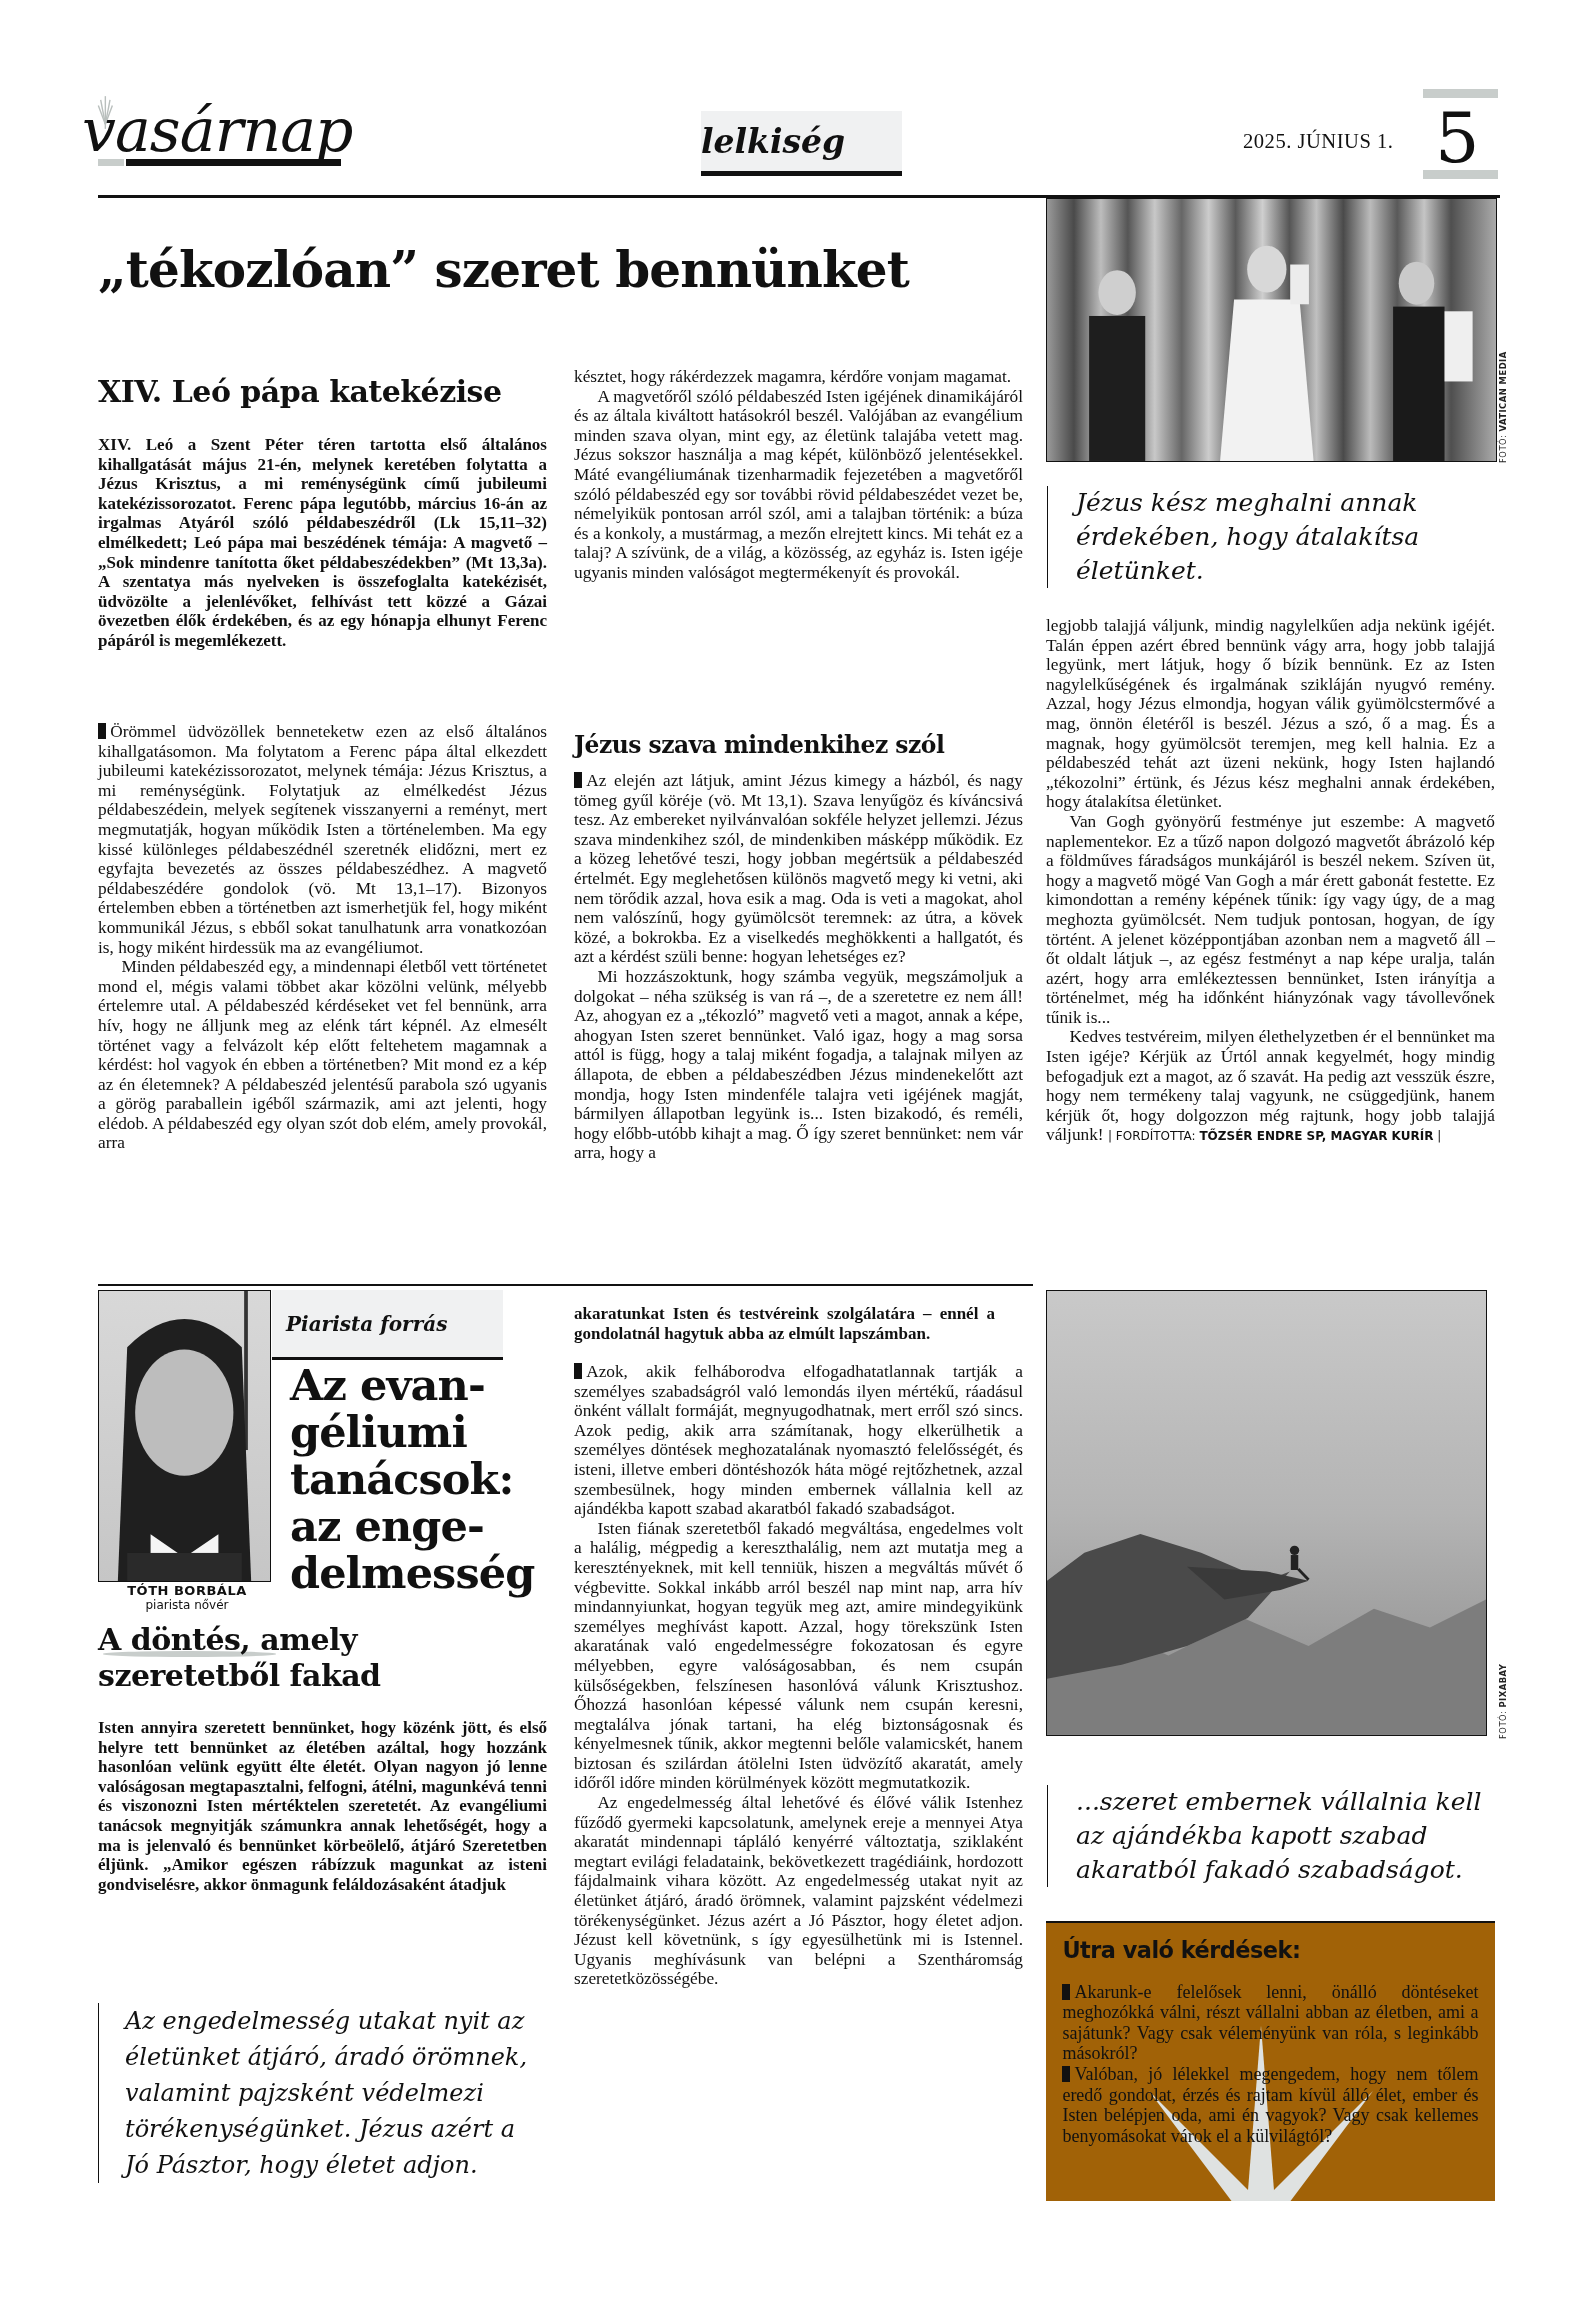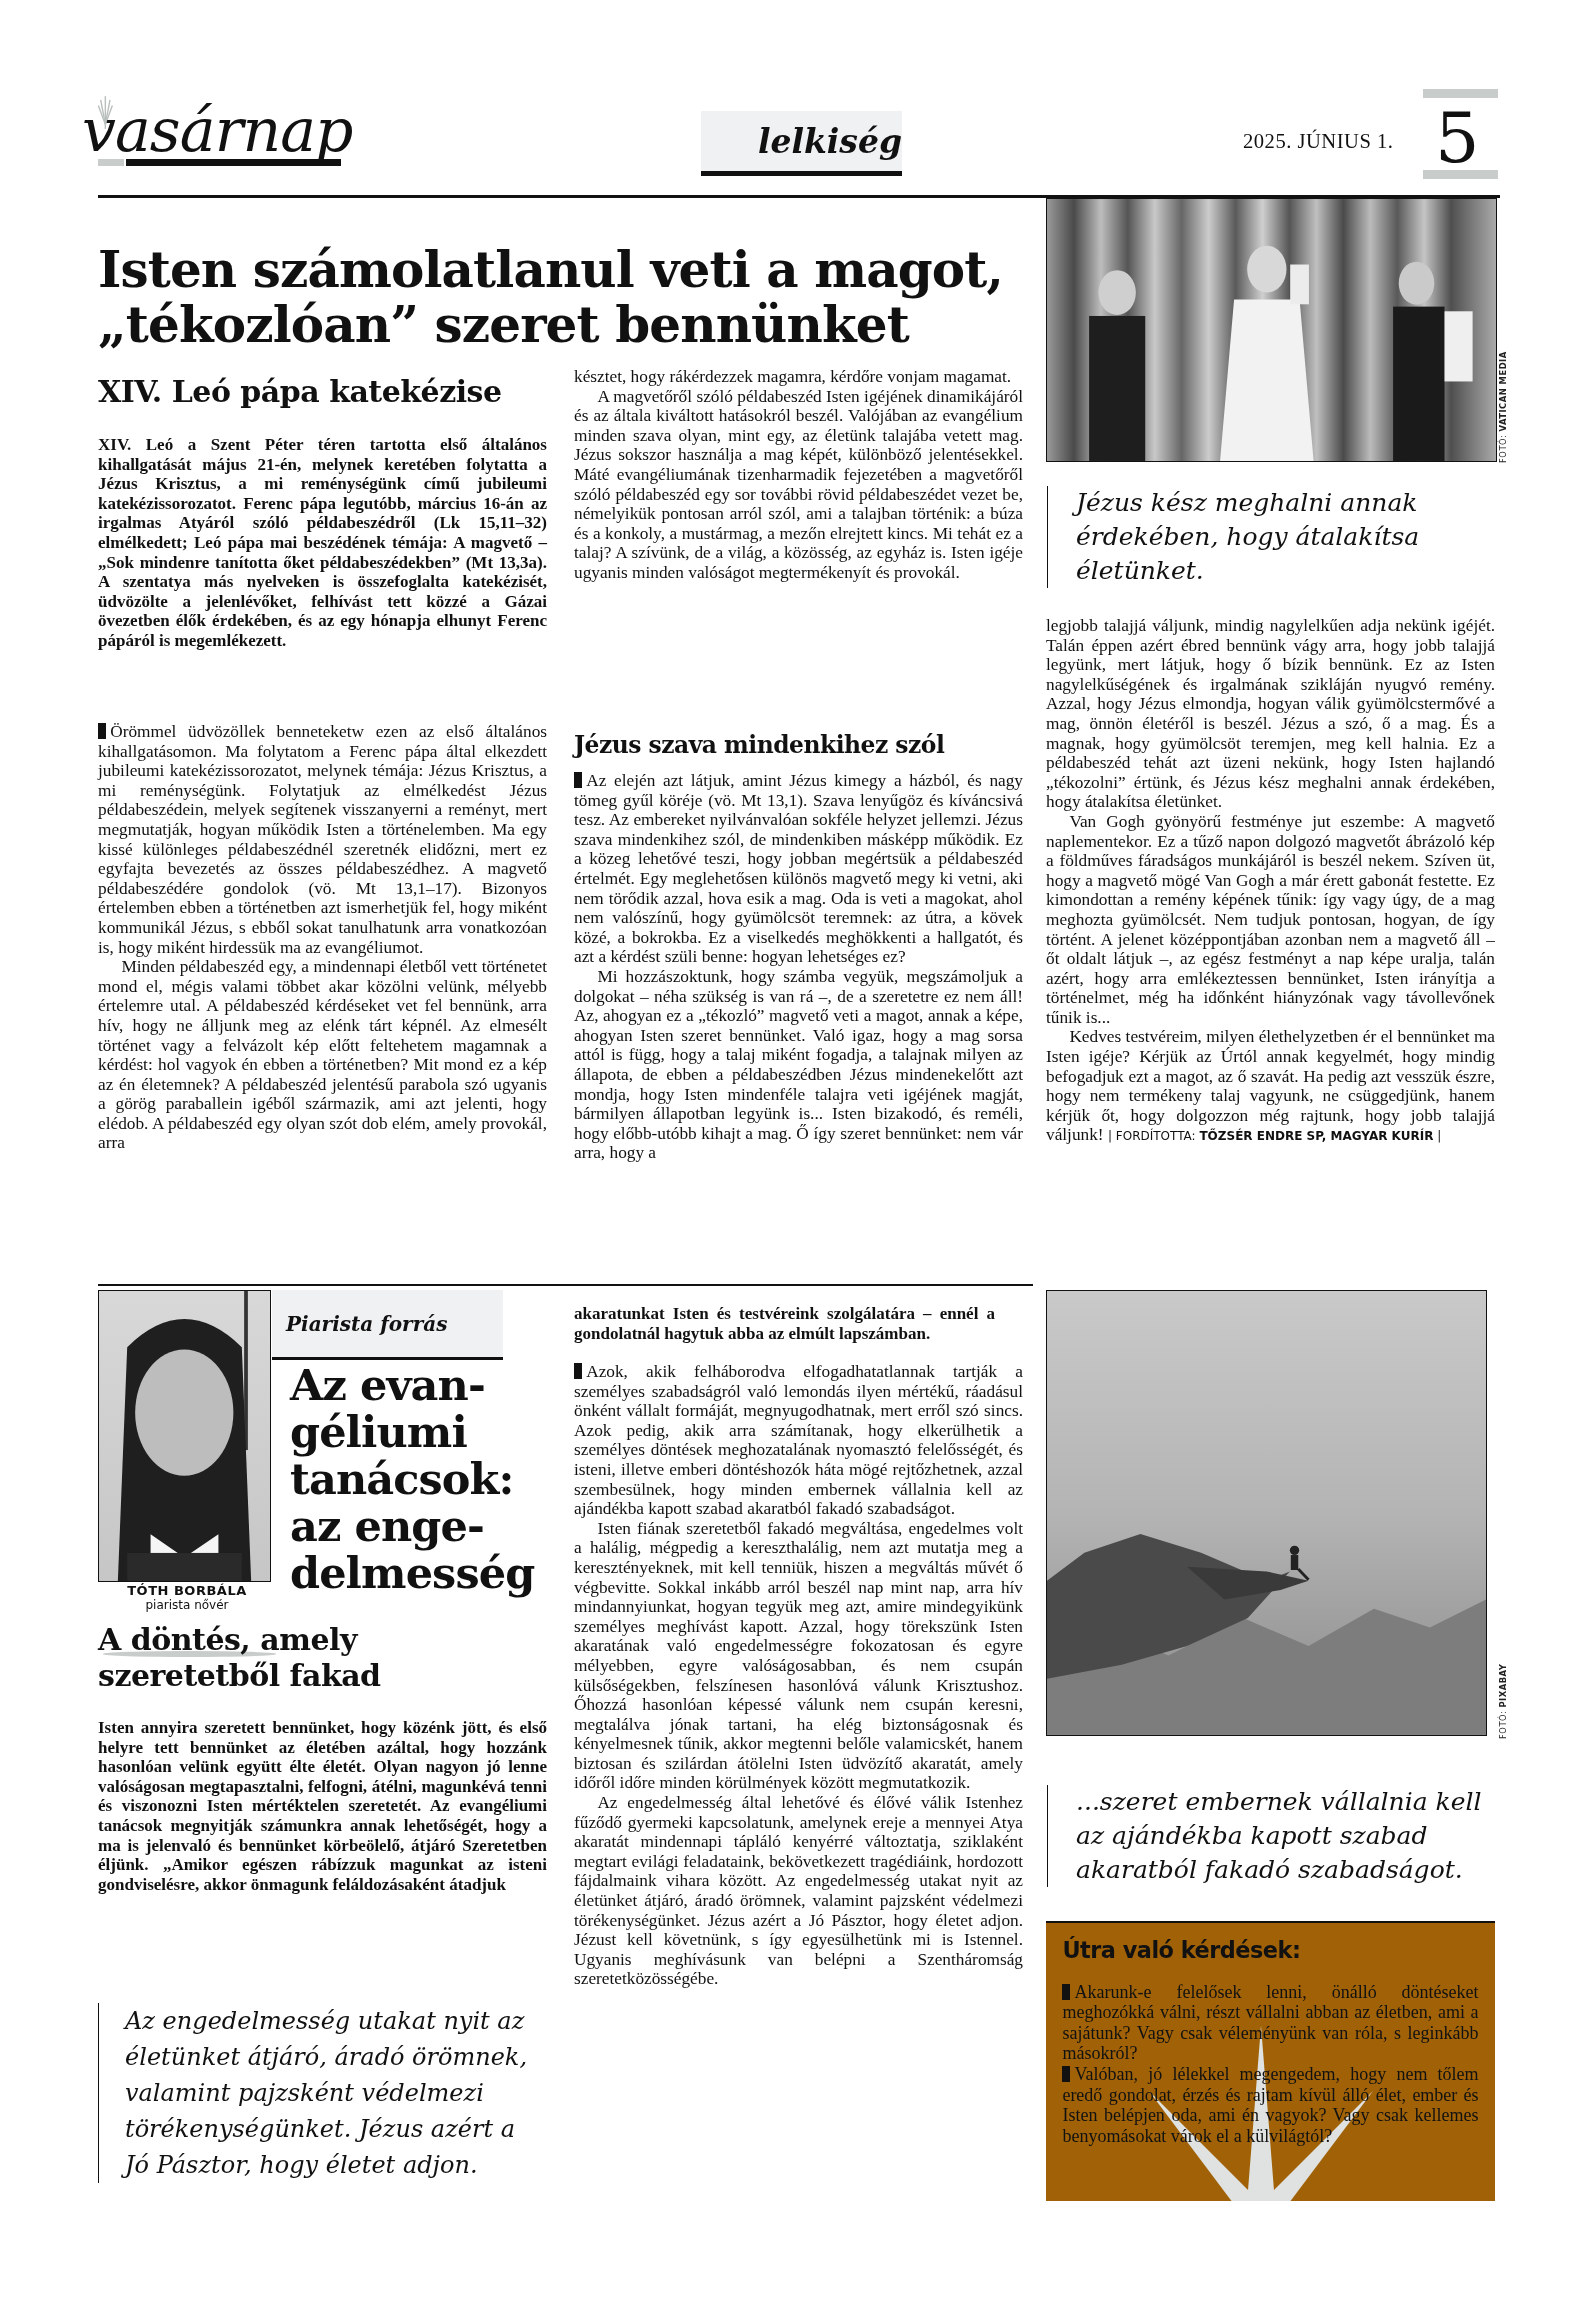--- a/index.html
+++ b/index.html
@@ -6,21 +6,21 @@
   body { width:1595px; height:2319px; position:relative; overflow:hidden; color:#111;
          font-family:"DejaVu Serif", serif; }
   .abs { position:absolute; }
   
   .logo { left:82px; top:100px; font-family:"DejaVu Serif", serif; font-style:italic; font-size:60px;
           letter-spacing:-0.9px; line-height:1; color:#111; }
   .logo-star { left:96px; top:96px; width:18.7px; height:33px; }
   .logo-bar { left:126px; top:159px; width:215px; height:6.5px; background:#111; }
   .logo-bar-grey { left:98px; top:159px; width:26px; height:6.5px; background:#c8cdcb; }
   .section-box { left:701px; top:111px; width:201px; height:60px; background:#f0f1f2; border-bottom:5.6px solid #111;
-                 display:flex; align-items:center; justify-content:flex-end; }
+                 display:flex; align-items:center; justify-content:flex-start; }
   .section-label { font-family:"DejaVu Serif", serif; font-style:italic; font-weight:bold; font-size:33px; }
   .date { left:1243px; top:130px; font-family:"Liberation Serif", serif; font-size:20.6px; letter-spacing:0.5px; }
   .pageno-bar { left:1423px; width:75px; height:9.3px; background:#c8cdcb; }
   .pageno { left:1435px; top:103px; font-family:"DejaVu Serif", serif; font-size:70px; line-height:1; }
   .top-rule { left:98px; top:195px; width:1402px; height:2.8px; background:#111; }
 
   
   .h1 { left:98px; top:242px; width:935px; font-family:"DejaVu Serif", serif; font-weight:bold;
         font-size:50px; line-height:55px; letter-spacing:-0.9px; }
   .h2 { font-family:"DejaVu Serif", serif; font-weight:bold; font-size:30px; line-height:36px; letter-spacing:-0.5px; }
@@ -84,21 +84,20 @@
 </div>
 
 <div class="abs date">2025. JÚNIUS 1.</div>
 <div class="abs pageno-bar" style="top:89px"></div>
 <div class="abs pageno">5</div>
 <div class="abs pageno-bar" style="top:170px"></div>
 
 <div class="abs top-rule"></div>
 
 <div class="abs h1">
-  <div>Isten számolatlanul veti a magot,</div>
   <div>„tékozlóan” szeret bennünket</div>
 </div>
 
 <div class="abs h2" style="left:98px; top:374px; width:449px;">XIV. Leó pápa katekézise</div>
 
 <div class="abs lead" style="left:98px; top:435px; width:449px;">XIV. Leó a Szent Péter téren tartotta első általános kihallgatását május 21-én, melynek keretében folytatta a Jézus Krisztus, a mi reménységünk című jubileumi katekézissorozatot. Ferenc pápa legutóbb, március 16-án az irgalmas Atyáról szóló példabeszédről (Lk 15,11–32) elmélkedett; Leó pápa mai beszédének témája: A magvető – „Sok mindenre tanította őket példabeszédekben” (Mt 13,3a). A szentatya más nyelveken is összefoglalta katekézisét, üdvözölte a jelenlévőket, felhívást tett közzé a Gázai övezetben élők érdekében, és az egy hónapja elhunyt Ferenc pápáról is megemlékezett.</div>
 
 <div class="abs body" style="left:98px; top:722px; width:449px;">
   <p class="first"><span class="block-mark"></span><span>Örömmel üdvözöllek benneteketw ezen az első általános kihallgatásomon. Ma folytatom a Ferenc pápa által elkezdett jubileumi katekézissorozatot, melynek témája: Jézus Krisztus, a mi reménységünk. Folytatjuk az elmélkedést Jézus példabeszédein, melyek segítenek visszanyerni a reményt, mert megmutatják, hogyan működik Isten a történelemben. Ma egy kissé különleges példabeszédnél szeretnék elidőzni, mert ez egyfajta bevezetés az összes példabeszédhez. A magvető példabeszédére gondolok (vö. Mt 13,1–17). Bizonyos értelemben ebben a történetben azt ismerhetjük fel, hogy miként kommunikál Jézus, s ebből sokat tanulhatunk arra vonatkozóan is, hogy miként hirdessük ma az evangéliumot.</span></p>
   <p>Minden példabeszéd egy, a mindennapi életből vett történetet mond el, mégis valami többet akar közölni velünk, mélyebb értelemre utal. A példabeszéd kérdéseket vet fel bennünk, arra hív, hogy ne álljunk meg az elénk tárt képnél. Az elmesélt történet vagy a felvázolt kép előtt feltehetem magamnak a kérdést: hol vagyok én ebben a történetben? Mit mond ez a kép az én életemnek? A példabeszéd jelentésű parabola szó ugyanis a görög paraballein igéből származik, ami azt jelenti, hogy elédob. A példabeszéd egy olyan szót dob elém, amely provokál, arra</p>

